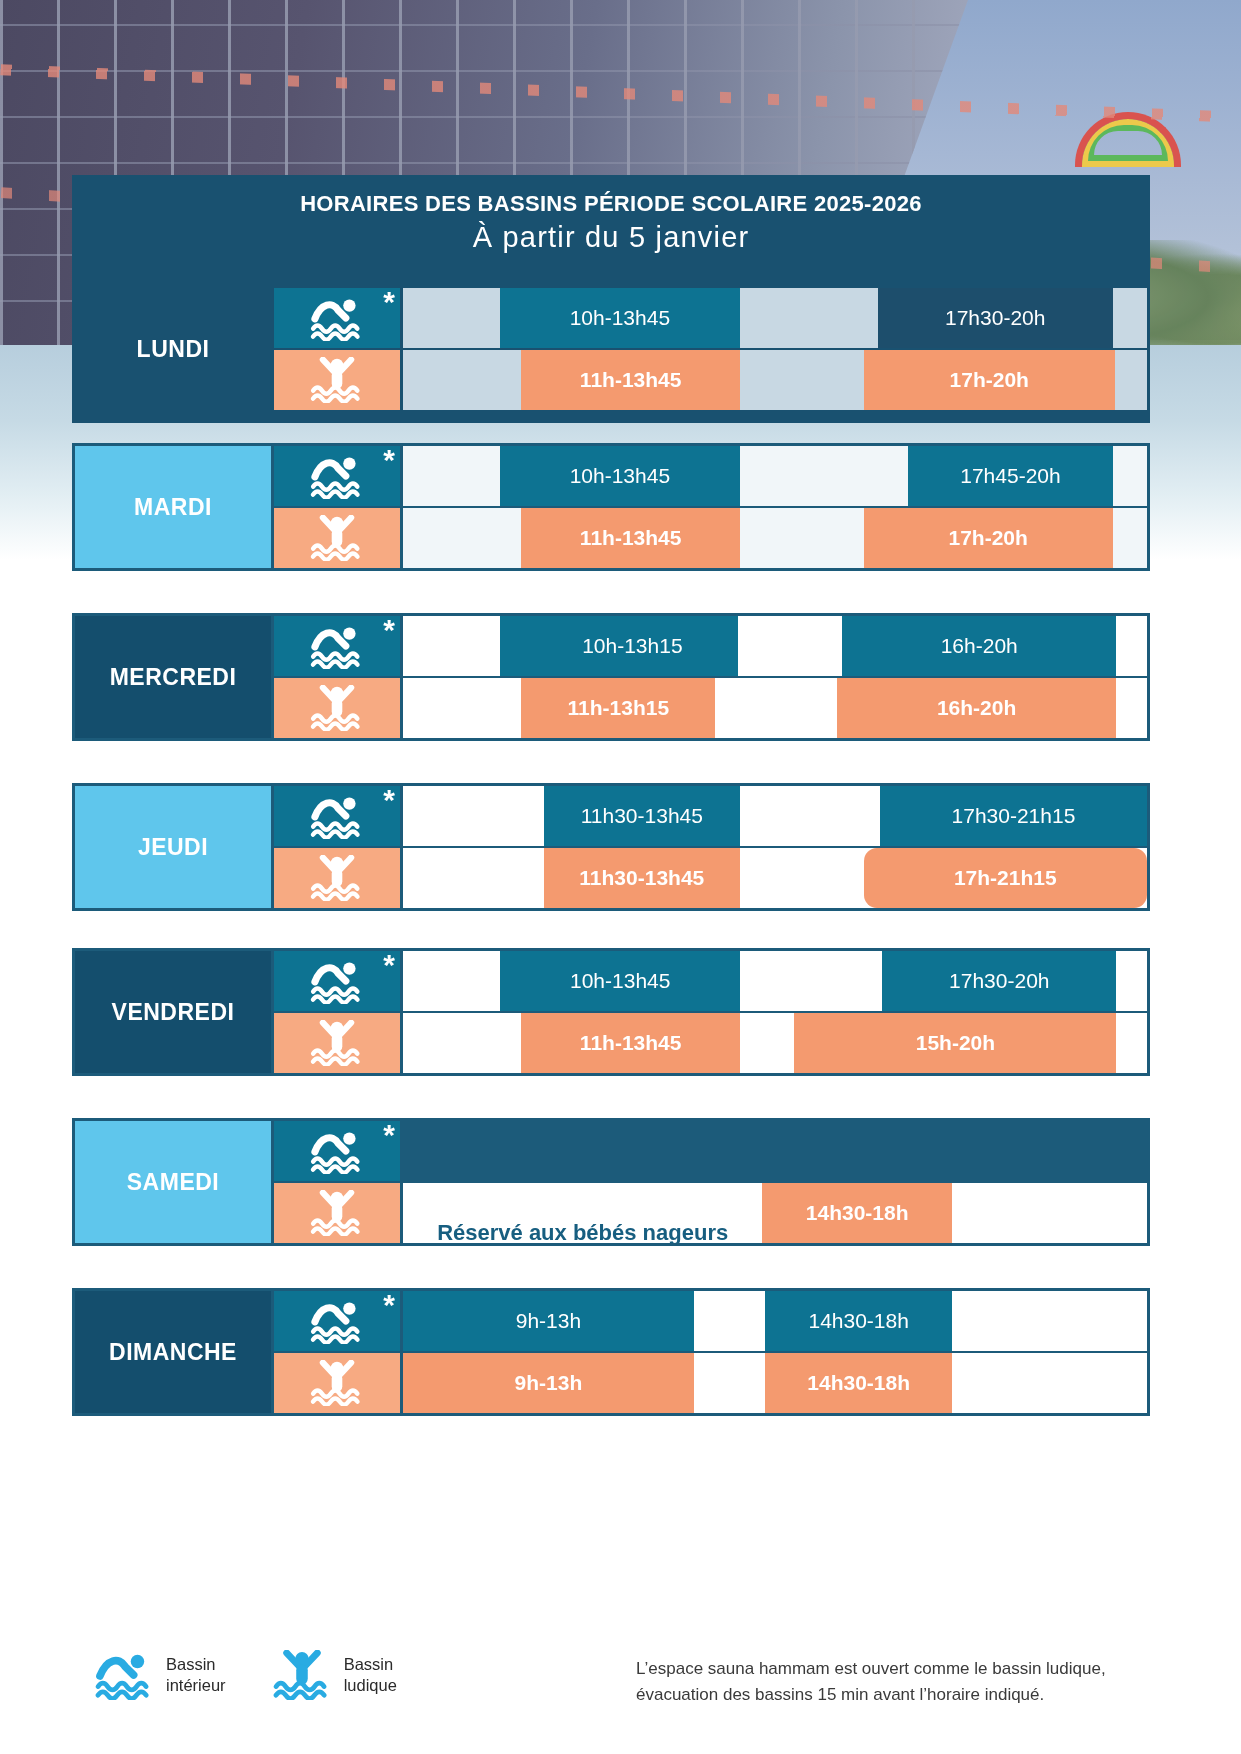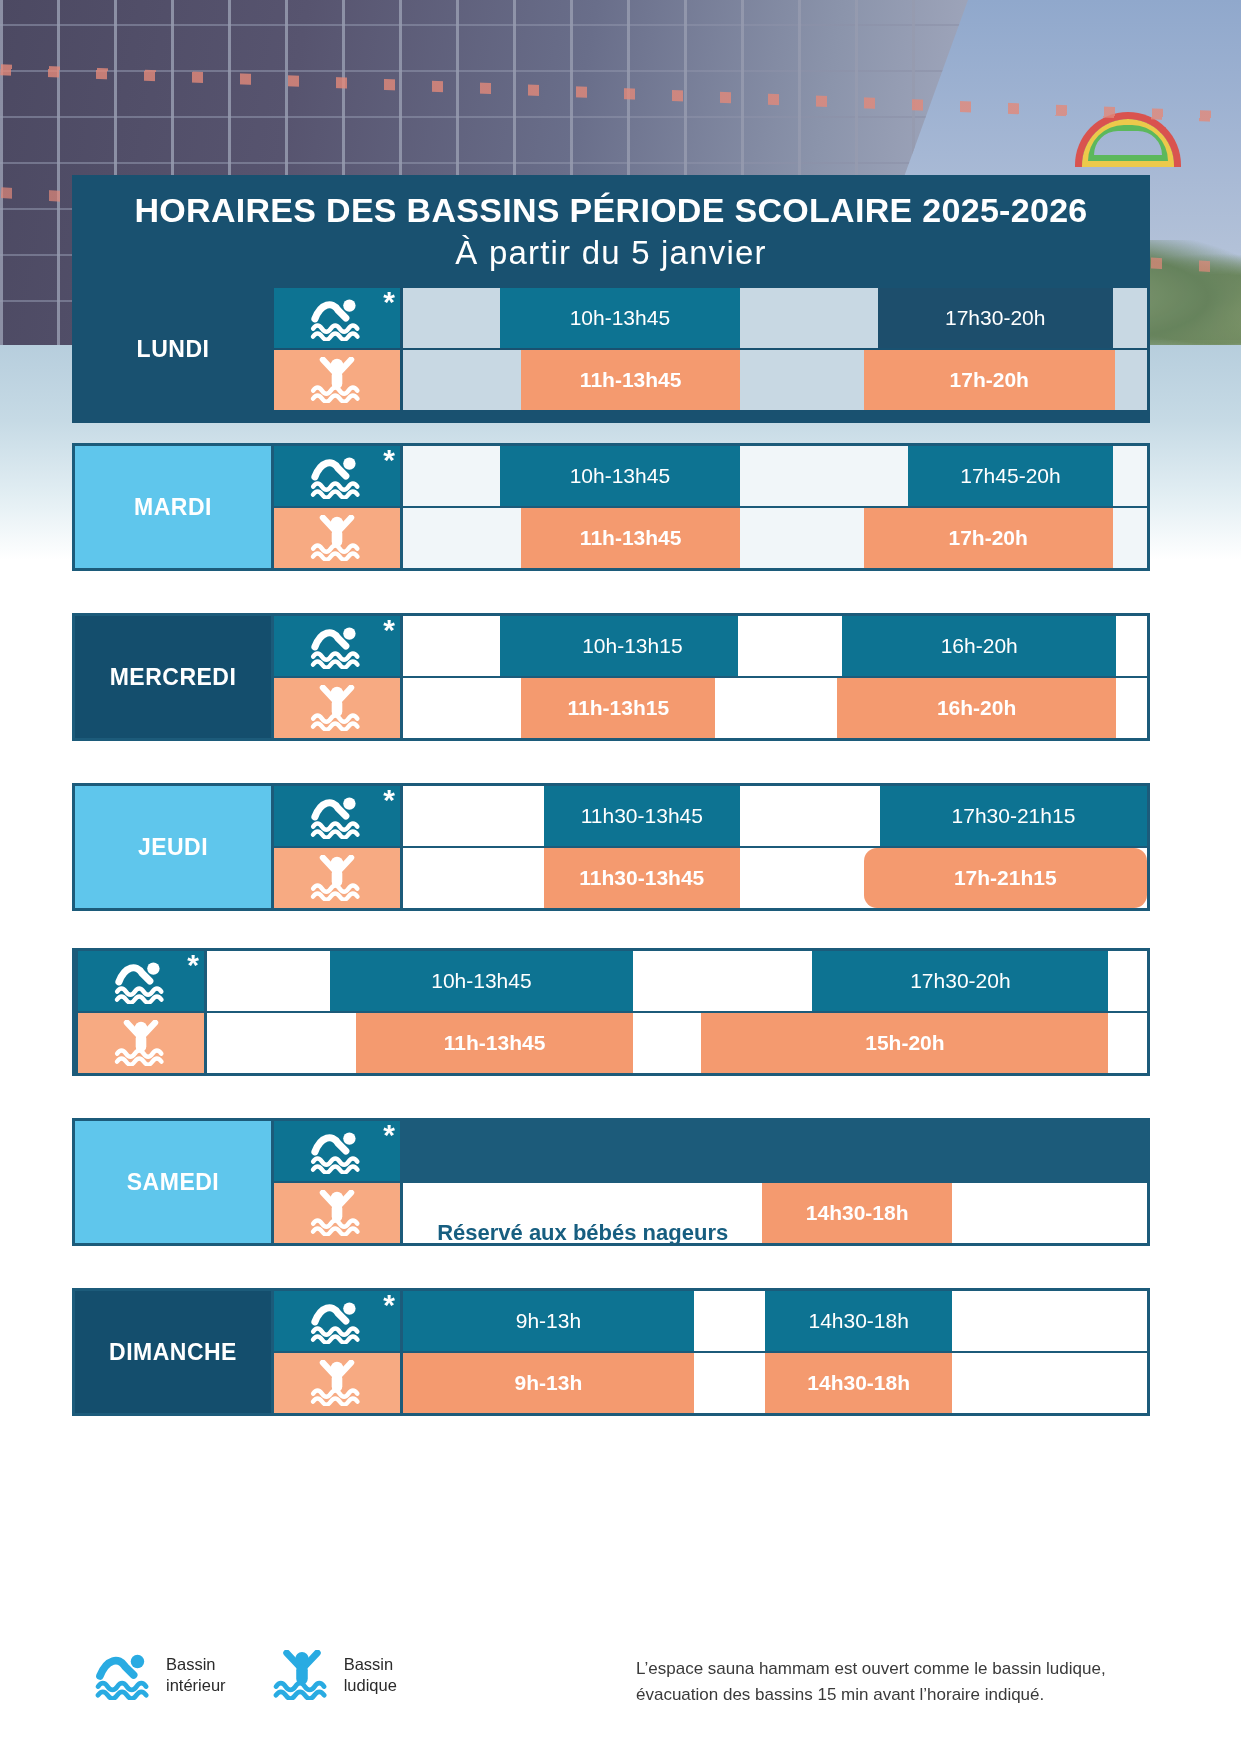--- a/index.html
+++ b/index.html
@@ -28,22 +28,22 @@
         background:repeating-linear-gradient(90deg,#e2897a 0 11px,rgba(0,0,0,0) 11px 48px);}
   .hero-flags.f2{top:225px;transform:rotate(3.5deg);opacity:.7;}
   .hero-slide{position:absolute;width:120px;height:150px;border-left:10px solid #aab4bf;border-top:10px solid #c2cbd4;
         border-radius:80px 0 0 0;opacity:.8;}
   .hero-water{position:absolute;left:0;top:345px;width:100%;height:215px;
         background:linear-gradient(180deg,#b7cedd 0%,#c6dae5 35%,#e2eef3 70%,#ffffff 100%);}
 
   
   .panel{position:absolute;left:72px;top:175px;width:1078px;height:248px;background:var(--panel-navy);
          text-align:center;color:#fff;}
-  .title{margin-top:16px;font-size:34px;font-weight:800;letter-spacing:.3px;}
-  .subtitle{margin-top:4px;font-size:33px;font-weight:400;letter-spacing:1.2px;}
+  .title{margin-top:16px;font-size:22px;font-weight:800;letter-spacing:.3px;}
+  .subtitle{margin-top:4px;font-size:29px;font-weight:400;letter-spacing:1.2px;}
 
   
   .day-block{position:absolute;left:72px;width:1078px;display:flex;box-sizing:border-box;
              background:var(--border);border:3px solid var(--border);}
   .day-block.v-panel{background:rgba(0,0,0,0);border-color:rgba(0,0,0,0);}
   .day-cell{width:196px;flex:none;display:flex;align-items:center;justify-content:center;
             color:#fff;font-size:23px;font-weight:700;letter-spacing:.5px;}
   .v-navy  .day-cell{background:var(--day-navy);text-align:center;}
   .v-light .day-cell{background:var(--day-light-blue);}
   .v-panel .day-cell{background:rgba(0,0,0,0);}
@@ -269,20 +269,23 @@
                 <span>11h30-13h45</span>
               </div>
               <div class="bar salmon" style="left: 61.9%; width: 38.1%; border-radius: 13px;">
                 <span>17h-21h15</span>
               </div>
             </div>
           </div>
         </div>
       </div>
       <div class="day-block v-navy" style="top: 948px;">
+        <div class="day-cell">
+          <span>VENDREDI</span>
+        </div>
         <div class="rows">
           <div class="row">
             <div class="icon-cell swim">
               <svg viewBox="0 0 64 52" fill="none" stroke="currentColor">
                 <path d="M5 38 q5 -7 10 0 t10 0 t10 0 t10 0 t10 0" stroke-width="5" stroke-linecap="round"></path>
                 <path d="M5 47 q5 -7 10 0 t10 0 t10 0 t10 0 t10 0" stroke-width="5" stroke-linecap="round"></path>
                 <circle cx="46" cy="12" r="7" fill="currentColor" stroke="none"></circle>
                 <path d="M7 27 C14 9 27 7 33 17 L42 26" stroke-width="8" stroke-linecap="round"></path>
               </svg>
               <span class="ast">*</span>

